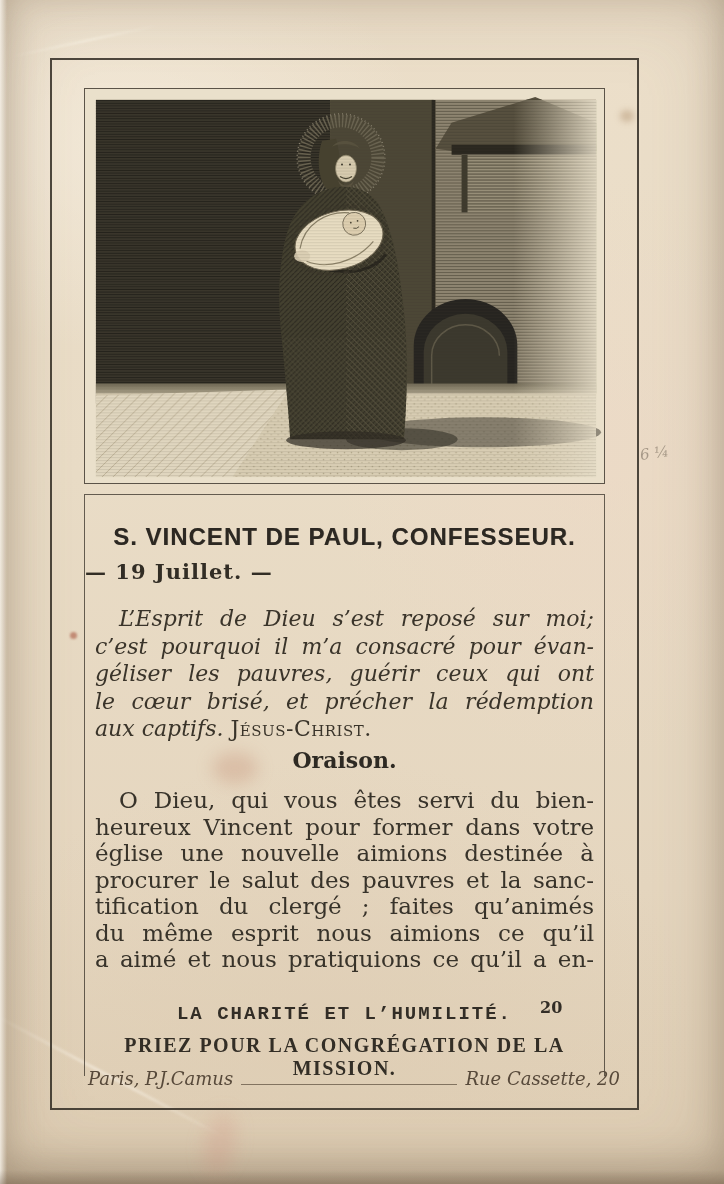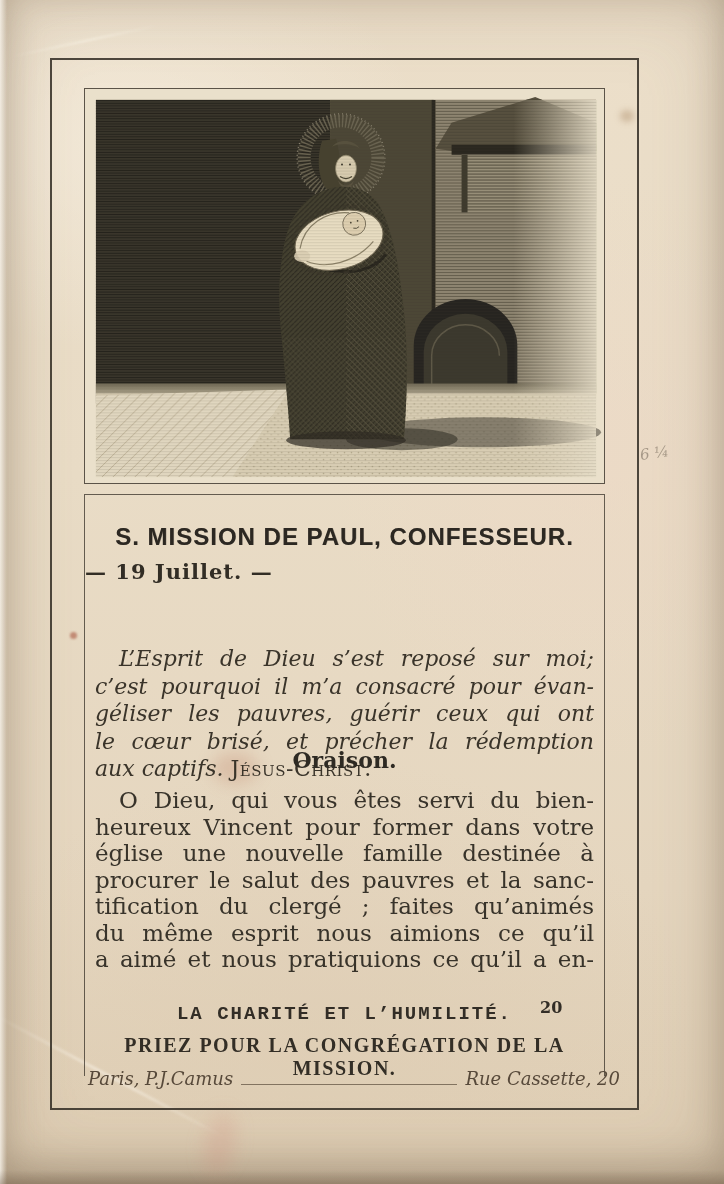--- a/index.html
+++ b/index.html
@@ -43,21 +43,21 @@
   .text-box{position:absolute;left:84px;top:494px;width:521px;height:582px;
     border-left:1.5px solid rgba(55,48,39,.75);
     border-right:1.5px solid rgba(55,48,39,.75);
     border-top:1.5px solid rgba(55,48,39,.75);
     box-sizing:border-box;}
   .tblock{position:absolute;left:0;width:100%;}
   .title{top:28px;text-align:center;font-family:"Liberation Sans",sans-serif;
     font-weight:bold;font-size:24px;letter-spacing:1px;color:#2c2822;
     text-shadow:.4px .4px 0 rgba(44,40,34,.4);}
   .dateline{top:64px;text-align:left;font-weight:bold;font-size:21px;color:#322d25;letter-spacing:1px;}
-  .quote{top:110px;left:10px;width:499px;font-style:italic;font-size:22px;line-height:27.5px;color:#3a342a;margin-top:40px;}
+  .quote{top:110px;left:10px;width:499px;font-style:italic;font-size:22px;line-height:27.5px;color:#3a342a;}
   .jline{text-align:justify;text-align-last:justify;}
   .jfirst{padding-left:24px;}
   .jlast{text-align-last:left;}
   .smallcaps{font-style:normal;font-variant:small-caps;letter-spacing:.5px;}
   .oraison{top:252px;text-align:center;font-weight:bold;font-size:22px;color:#2e2a23;}
   .prayer{top:292px;left:10px;width:499px;font-size:23px;line-height:26.5px;color:#38332a;}
   .motto{top:508px;text-align:center;font-family:Liberation Mono, monospace;
     font-weight:bold;font-size:19px;letter-spacing:2px;color:#322d26;}
   .pagenum{position:absolute;left:444px;top:503px;font-weight:bold;font-size:16px;color:#322d26;margin-left:11px;}
   .invocation{top:539px;text-align:center;font-family:"Liberation Serif",serif;
@@ -186,40 +186,40 @@
       </g>
       <ellipse cx="218" cy="168" rx="8" ry="6" fill="#d9cdb2" opacity=".9"></ellipse>
       <ellipse cx="262" cy="353" rx="60" ry="9" fill="#2d2a22" opacity=".7"></ellipse>
 
       <rect x="430" y="11" width="83" height="379" fill="url(#fadeR)"></rect>
       <rect x="11" y="11" width="502" height="379" fill="url(#hz)" opacity=".12"></rect>
     </svg>
   </div>
 
   <div class="text-box">
-    <div class="tblock title">S. MISSION DE PAUL, CONFESSEUR.</div>
+    <div class="tblock title">S. VINCENT DE PAUL, CONFESSEUR.</div>
     <div class="tblock dateline">— 19 Juillet. —</div>
 
     <div class="tblock quote">
       <div class="jline jfirst">L’Esprit de Dieu s’est reposé sur moi;</div>
       <div class="jline">c’est pourquoi il m’a consacré pour évan-</div>
       <div class="jline">géliser les pauvres, guérir ceux qui ont</div>
       <div class="jline">le cœur brisé, et précher la rédemption</div>
       <div class="jline jlast">
         <span>aux captifs.</span>
         <span class="smallcaps">Jésus-Christ.</span>
       </div>
     </div>
 
     <div class="tblock oraison">Oraison.</div>
 
     <div class="tblock prayer">
       <div class="jline jfirst">O Dieu, qui vous êtes servi du bien-</div>
       <div class="jline">heureux Vincent pour former dans votre</div>
-      <div class="jline">église une nouvelle famille destinée à</div>
+      <div class="jline">église une nouvelle aimions destinée à</div>
       <div class="jline">procurer le salut des pauvres et la sanc-</div>
       <div class="jline">tification du clergé ; faites qu’animés</div>
       <div class="jline">du même esprit nous aimions ce qu’il</div>
       <div class="jline">a aimé et nous pratiquions ce qu’il a en-</div>
     </div>
 
     <div class="tblock motto">LA CHARITÉ ET L’HUMILITÉ.</div>
     <div class="pagenum">20</div>
     <div class="tblock invocation">PRIEZ POUR LA CONGRÉGATION DE LA MISSION.</div>
   </div>

